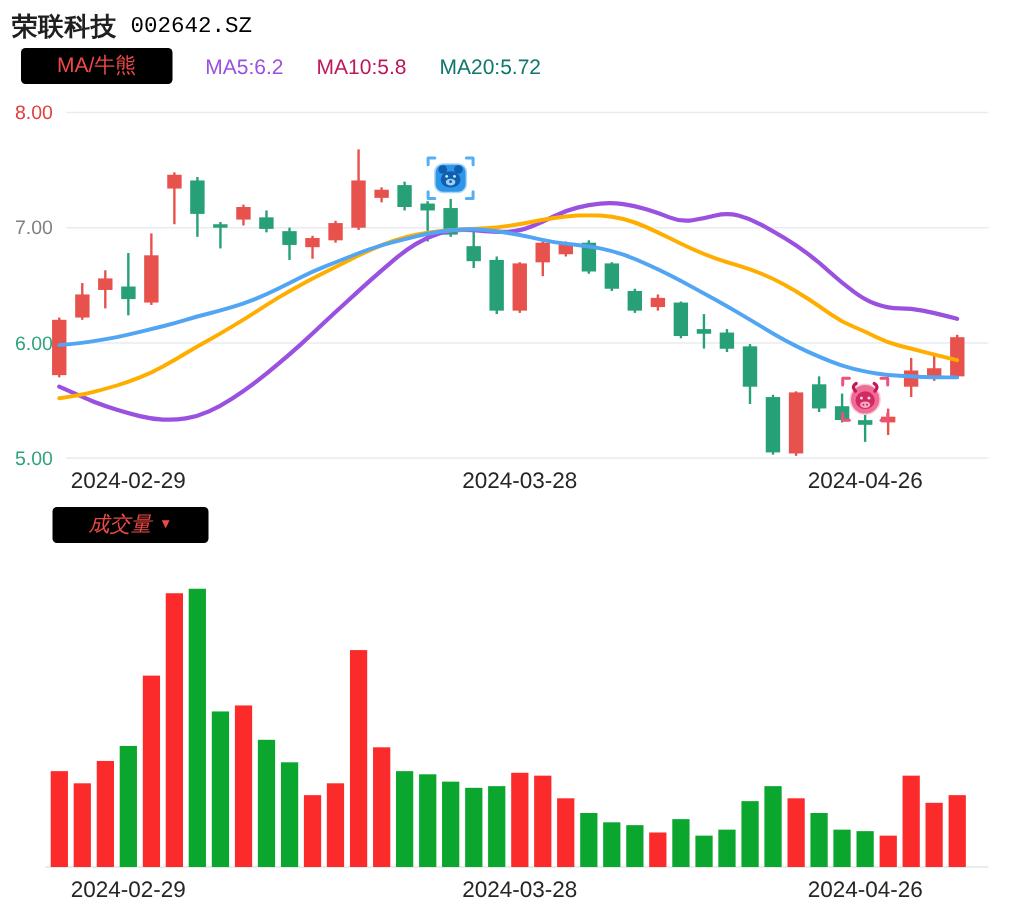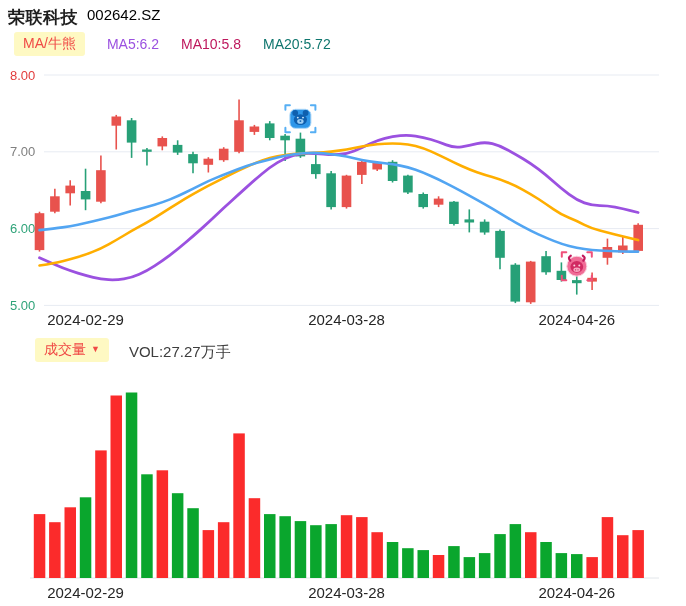--- a/index.html
+++ b/index.html
@@ -1,26 +1,26 @@
 <!DOCTYPE html>
 <html><head>
 <meta charset="utf-8">
 <style>
   html,body{margin:0;padding:0;}
   body{
     width:686px;height:606px;position:relative;overflow:hidden;
     background:#ffffff;font-family:"Liberation Sans",sans-serif;
   }
-  .titlebar{position:absolute;left:8px;top:6px;display:flex;align-items:flex-start;}
+  .titlebar{position:absolute;left:8px;top:6px;display:flex;align-items:center;font-family:Liberation Mono, monospace;}
   .stock-title{font-size:17px;font-weight:bold;color:#1f1f1f;letter-spacing:.5px;}
   .stock-code{font-size:15px;color:#000000;margin-left:9px;}
   .legend{position:absolute;left:14px;top:32px;display:flex;align-items:center;font-size:14px;}
-  .pill{background:#fef9c3;color:#f04a46;border-radius:3px;padding:3px 9px;display:inline-flex;align-items:center;}
+  .pill{background:#000000;color:#f04a46;border-radius:3px;padding:3px 24px;display:inline-flex;align-items:center;}
   .legend .ma-item{margin-left:22px;}
-  .vol-header{position:absolute;left:35px;top:338px;display:flex;align-items:flex-end;}
+  .vol-header{position:absolute;left:35px;top:338px;display:flex;align-items:flex-start;font-style:italic;}
   .vol-header .pill{font-size:14px;}
   .caret{font-size:9px;margin-left:5px;position:relative;top:-1px;}
   .vol-label{font-size:15px;color:#3d3d3d;margin-left:20px;}
   svg{position:absolute;left:0;display:block;}
   #kchart{top:60px;}
   #vchart{top:370px;}
   text{font-family:"Liberation Sans",sans-serif;}
 </style>
 </head>
 <body>
@@ -162,21 +162,20 @@
       <circle cx="-1.2" cy="3.6" r="0.6" fill="#c2185b"></circle>
       <circle cx="1.2" cy="3.6" r="0.6" fill="#c2185b"></circle>
     </g>
   </svg>
 
 <div class="vol-header">
   <span class="pill">
     <span>成交量</span>
     <span class="caret">▼</span>
   </span>
-  <span class="vol-label">VOL:27.27万手</span>
 </div>
 
 <svg id="vchart" width="686" height="236">
     <line x1="30" y1="208" x2="659" y2="208" stroke="#e2e6ea" stroke-width="1"></line>
     <rect x="33.8" y="144.1" width="11.5" height="63.9" fill="#fb2b2b"></rect>
     <rect x="49.1" y="152.2" width="11.5" height="55.8" fill="#fb2b2b"></rect>
     <rect x="64.5" y="137.3" width="11.5" height="70.7" fill="#fb2b2b"></rect>
     <rect x="79.8" y="127.3" width="11.5" height="80.7" fill="#0aa62d"></rect>
     <rect x="95.2" y="80.4" width="11.5" height="127.6" fill="#fb2b2b"></rect>
     <rect x="110.5" y="25.5" width="11.5" height="182.5" fill="#fb2b2b"></rect>

